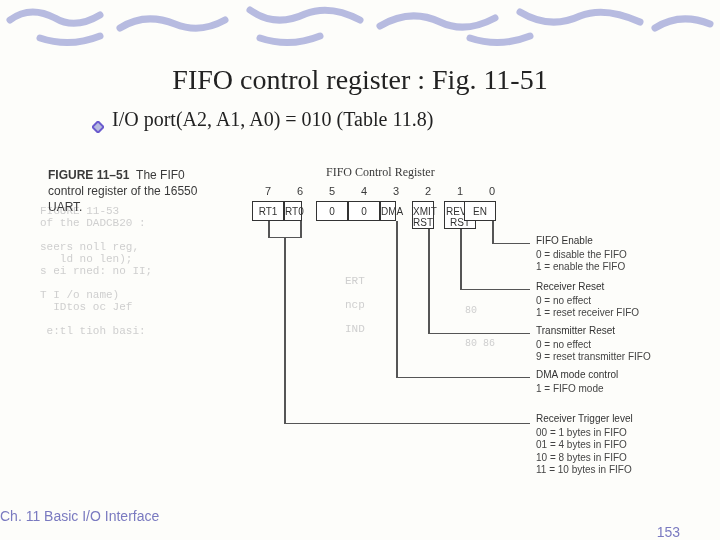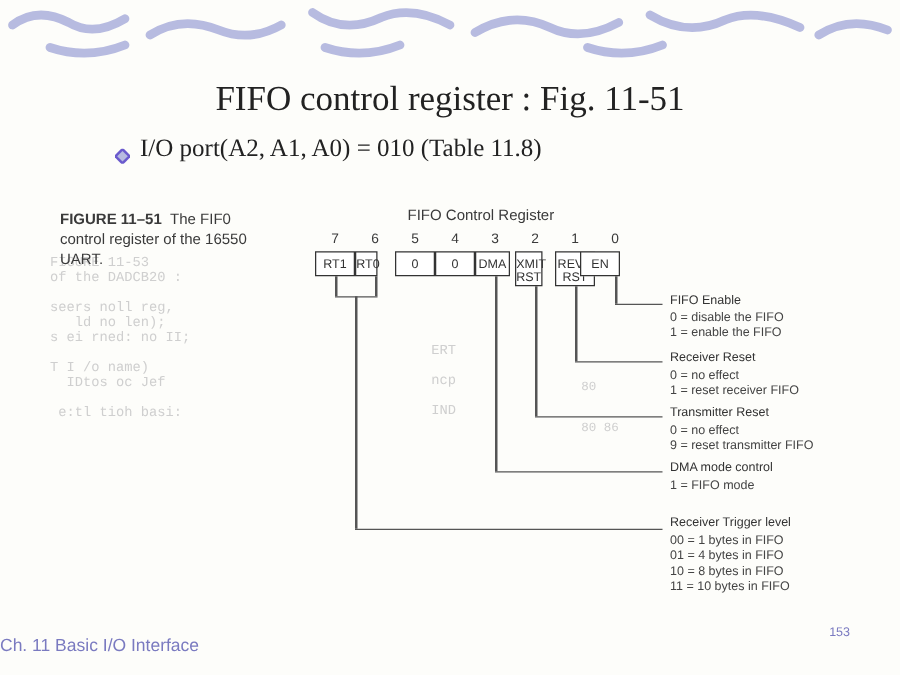--- a/index.html
+++ b/index.html
@@ -51,20 +51,21 @@
     font-size: 12px;
     line-height: 1.35;
     color: #3a3a3a;
   }
   .caption .b { font-weight: bold; }
   .reg-title {
     position: absolute;
     left: 286px; top: 10px;
     font-size: 12px;
     color: #3a3a3a;
+    font-family: Liberation Serif, serif;
   }
   .bitnums {
     position: absolute;
     top: 30px;
     font-size: 11px;
     color: #3a3a3a;
   }
   .bitbox {
     position: absolute;
     top: 46px;
@@ -102,22 +103,22 @@
     left: 0; right: 0;
     bottom: 16px;
     text-align: left;
     font-size: 14px;
     color: #7a7ac0;
     font-family: Arial, sans-serif;
   }
   .footer-page {
     position: absolute;
     right: 40px;
-    bottom: 28px;
-    font-size: 10px;
+    bottom: 0;
+    font-size: 14px;
     color: #7a7ac0;
     font-family: Arial, sans-serif;
   }
 </style>
 </head>
 <body>
 
 <div class="banner">
 <svg viewBox="0 0 720 48">
   <g fill="none" stroke="#b7bbe0" stroke-width="7" stroke-linecap="round">
@@ -180,21 +181,21 @@
   <div class="bitnums" style="left:321px">4</div>
   <div class="bitnums" style="left:353px">3</div>
   <div class="bitnums" style="left:385px">2</div>
   <div class="bitnums" style="left:417px">1</div>
   <div class="bitnums" style="left:449px">0</div>
 
   <div class="bitbox h20" style="left:212px; width:32px">RT1</div>
   <div class="bitbox h20" style="left:244px; width:18px">RT0</div>
   <div class="bitbox h20" style="left:276px; width:32px">0</div>
   <div class="bitbox h20" style="left:308px; width:32px">0</div>
-  <div class="bitbox h20" style="left:340px; width:28px">DMA</div>
+  <div class="bitbox h20" style="left:340px; width:16px">DMA</div>
   <div class="bitbox h28" style="left:372px; width:22px"><span>XMIT</span><br><span>RST</span></div>
   <div class="bitbox h28" style="left:404px; width:32px"><span>REVC</span><br><span>RST</span></div>
   <div class="bitbox h20" style="left:424px; width:32px">EN</div>
 
   <div class="line" style="left:452px; top:66px; width:2px; height:22px"></div>
   <div class="line" style="left:452px; top:88px; width:38px; height:1px"></div>
 
   <div class="line" style="left:420px; top:74px; width:2px; height:60px"></div>
   <div class="line" style="left:420px; top:134px; width:70px; height:1px"></div>
 

